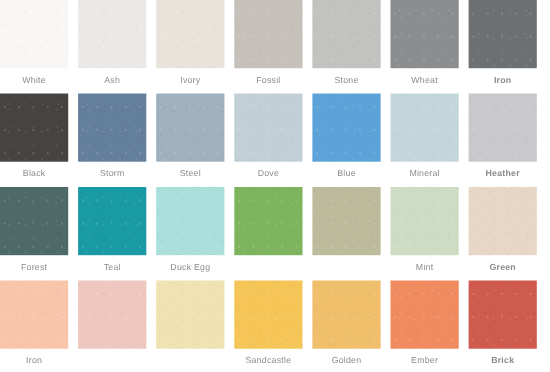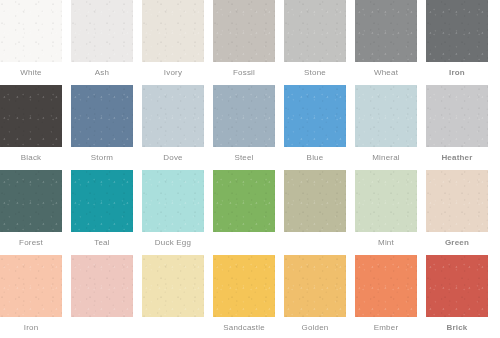--- a/index.html
+++ b/index.html
@@ -102,26 +102,26 @@
     <div class="row">
       <div class="cell">
         <div class="swatch" style="background: rgb(71, 67, 65);"></div>
         <div class="label">Black</div>
       </div>
       <div class="cell">
         <div class="swatch" style="background: rgb(100, 127, 156);"></div>
         <div class="label">Storm</div>
       </div>
       <div class="cell">
+        <div class="swatch" style="background: rgb(159, 177, 191);"></div>
+        <div class="label">Steel</div>
+      </div>
+      <div class="cell">
         <div class="swatch" style="background: rgb(195, 207, 214);"></div>
         <div class="label">Dove</div>
-      </div>
-      <div class="cell">
-        <div class="swatch" style="background: rgb(159, 177, 191);"></div>
-        <div class="label">Steel</div>
       </div>
       <div class="cell">
         <div class="swatch" style="background: rgb(91, 163, 216);"></div>
         <div class="label">Blue</div>
       </div>
       <div class="cell">
         <div class="swatch" style="background: rgb(195, 214, 218);"></div>
         <div class="label">Mineral</div>
       </div>
       <div class="cell">

